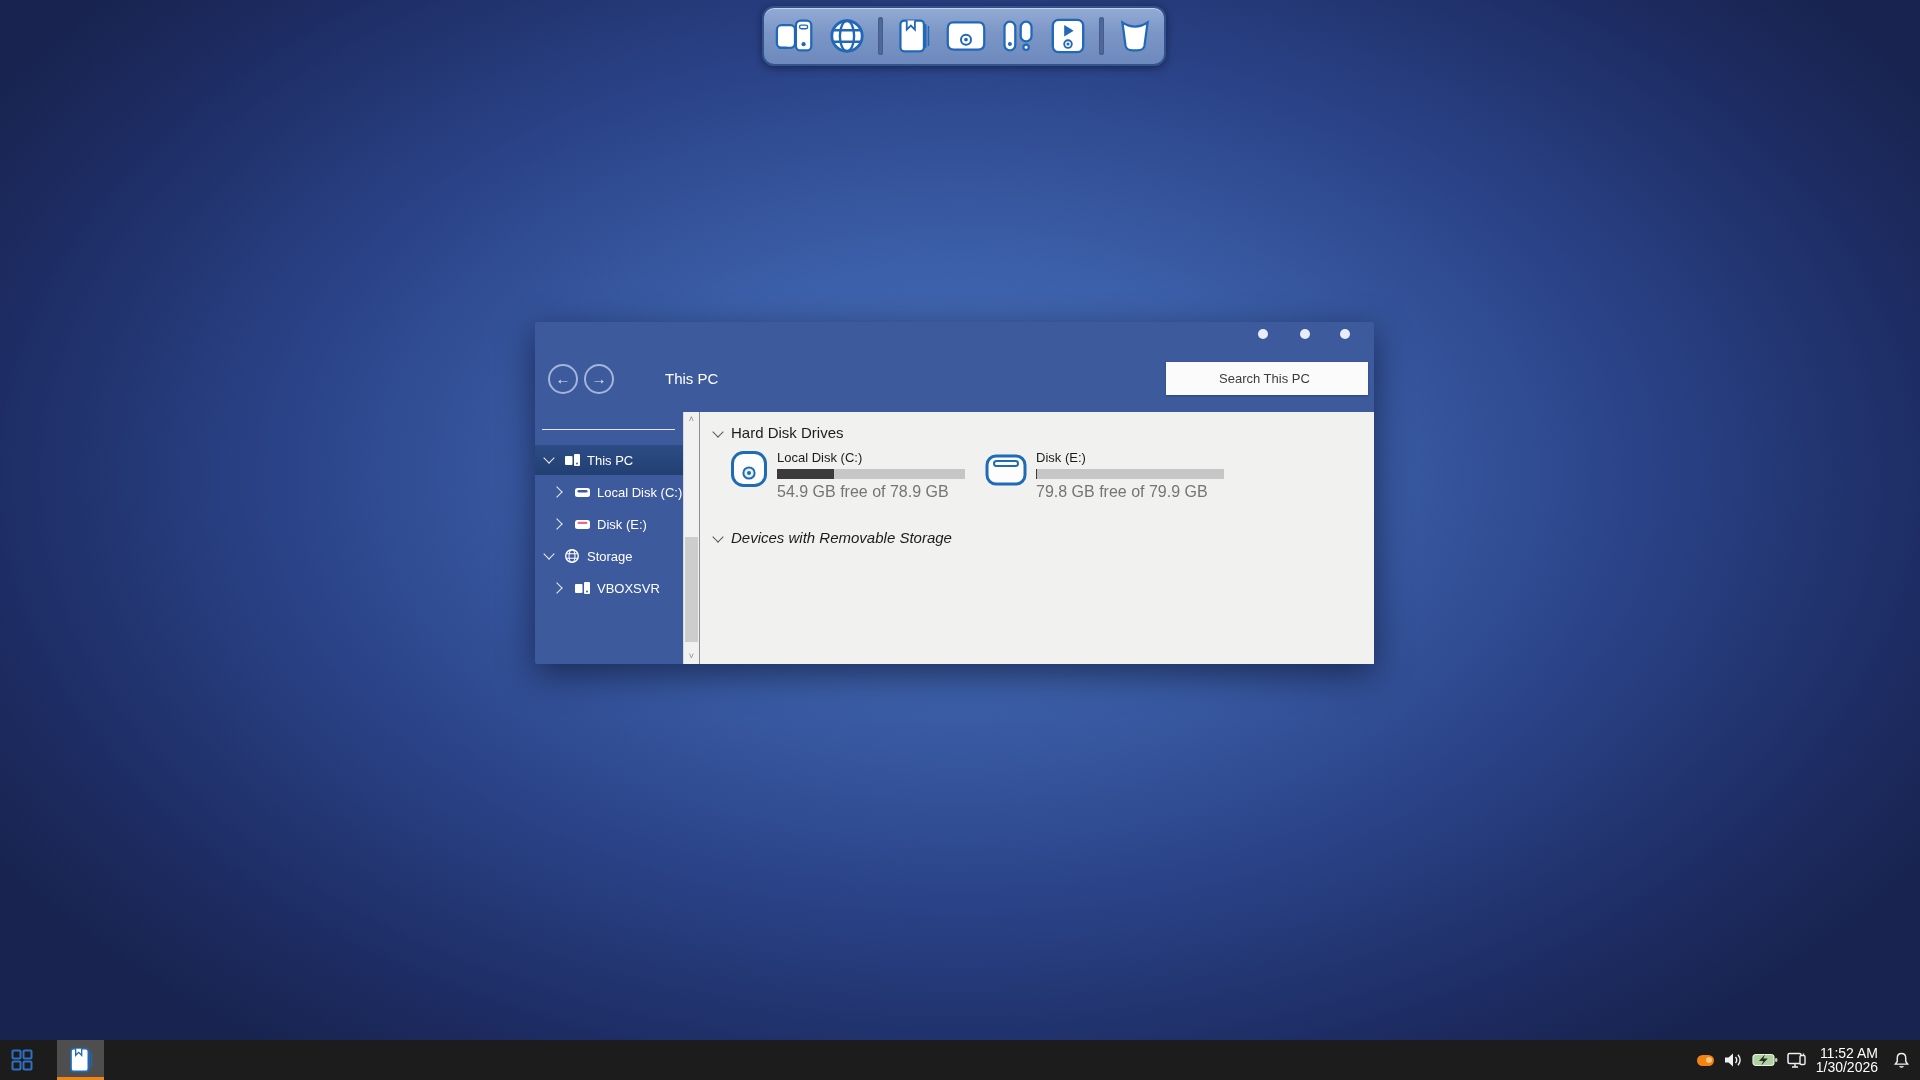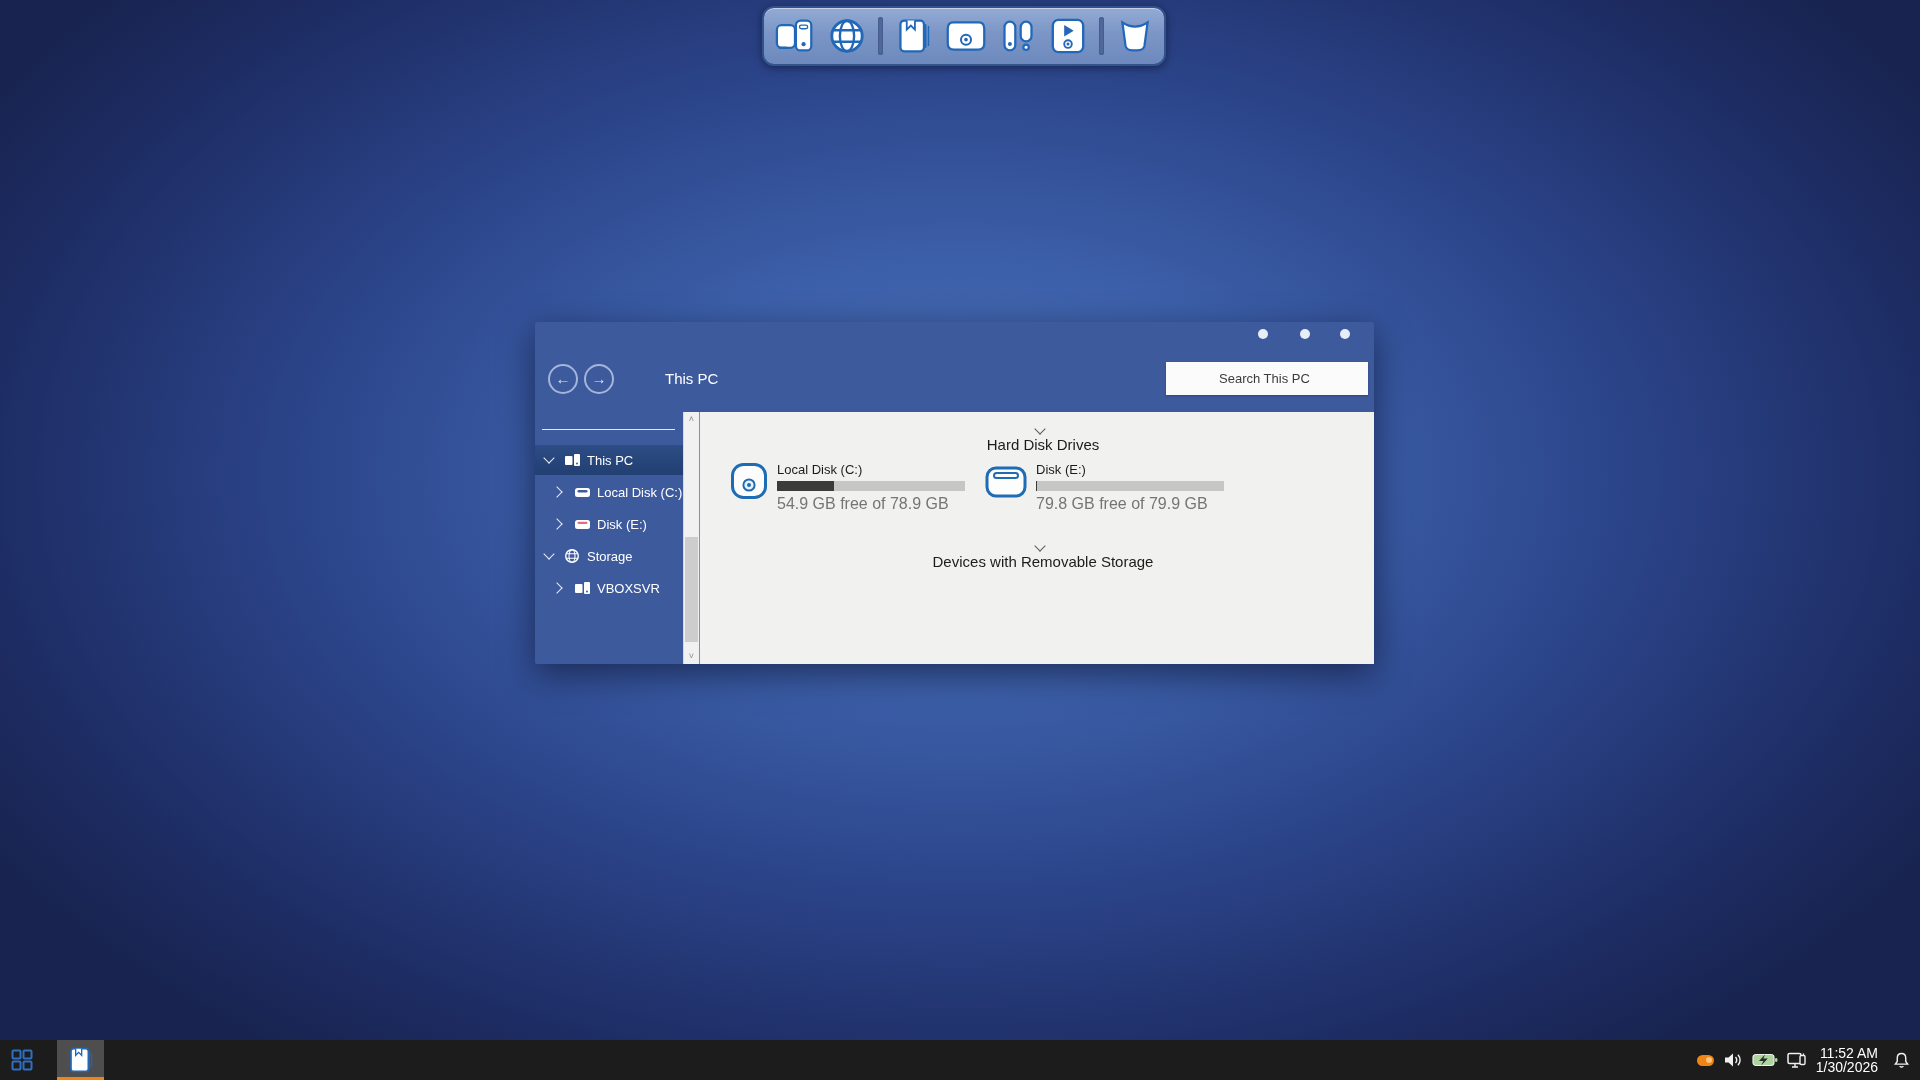--- a/index.html
+++ b/index.html
@@ -66,33 +66,33 @@
   .tlabel { white-space:nowrap; }
 
   
   .vscroll { width:16px; background:#f1f1f1; position:relative; border-left:1px solid #d9d9d9; }
   .vs-arrow { position:absolute; left:0; width:100%; height:15px; color:#8a8a8a; font-size:9px; text-align:center; line-height:15px; cursor:pointer; }
   .vs-up { top:0; } .vs-dn { bottom:0; }
   .vs-thumb { position:absolute; left:1px; width:13px; top:125px; height:105px; background:#cdcdcd; cursor:pointer; }
 
   
   .content { flex:1; background:#f1f1ef; border-left:1px solid #8f8f8f; overflow:hidden; }
-  .section-h { display:flex; align-items:center; padding:12px 0 0 12px;flex-direction:column; }
+  .section-h { display:flex; align-items:center; padding:12px 0 0 12px; }
   .section-h .schev { width:12px; height:12px; position:relative; margin-right:7px; }
   .section-h .schev::before { content:""; position:absolute; left:2px; top:1px; width:7px; height:7px; border-right:1.5px solid #5a5a5a; border-bottom:1.5px solid #5a5a5a; transform:rotate(45deg); }
   .section-title { font-size:15px; color:#1c1c1c; }
   .drives-row { display:flex; gap:20px; margin:9px 0 0 30px; }
   .drive { display:flex; gap:9px; cursor:pointer; }
   .drive-icon { flex:0 0 auto; display:flex; align-items:flex-start; }
   .dlabel { font-size:13px; color:#1c1c1c; }
   .dbar { width:188px; height:10px; background:#c6c6c6; margin:4px 0 4px 0; }
   .dfill { height:100%; background:#3b3b3b; }
   .dfree { font-size:16px; color:#757575; }
   .removable-row { display:flex; align-items:center; gap:9px; margin:8px 0 0 30px; cursor:pointer; }
-  .sec2 { margin-top:16px; }
+  .sec2 { margin-top:16px;font-style:italic; }
 
   
   .taskbar {
     position:absolute; left:0; bottom:0; width:1920px; height:40px; background:#1c1c1c;
     display:flex; align-items:center;
   }
   .start-btn { width:44px; height:40px; display:flex; align-items:center; justify-content:center; cursor:pointer; }
   .task-app {
     width:47px; height:40px; margin-left:13px; background:#4e4e4e; position:relative;
     display:flex; align-items:center; justify-content:center; cursor:pointer;

